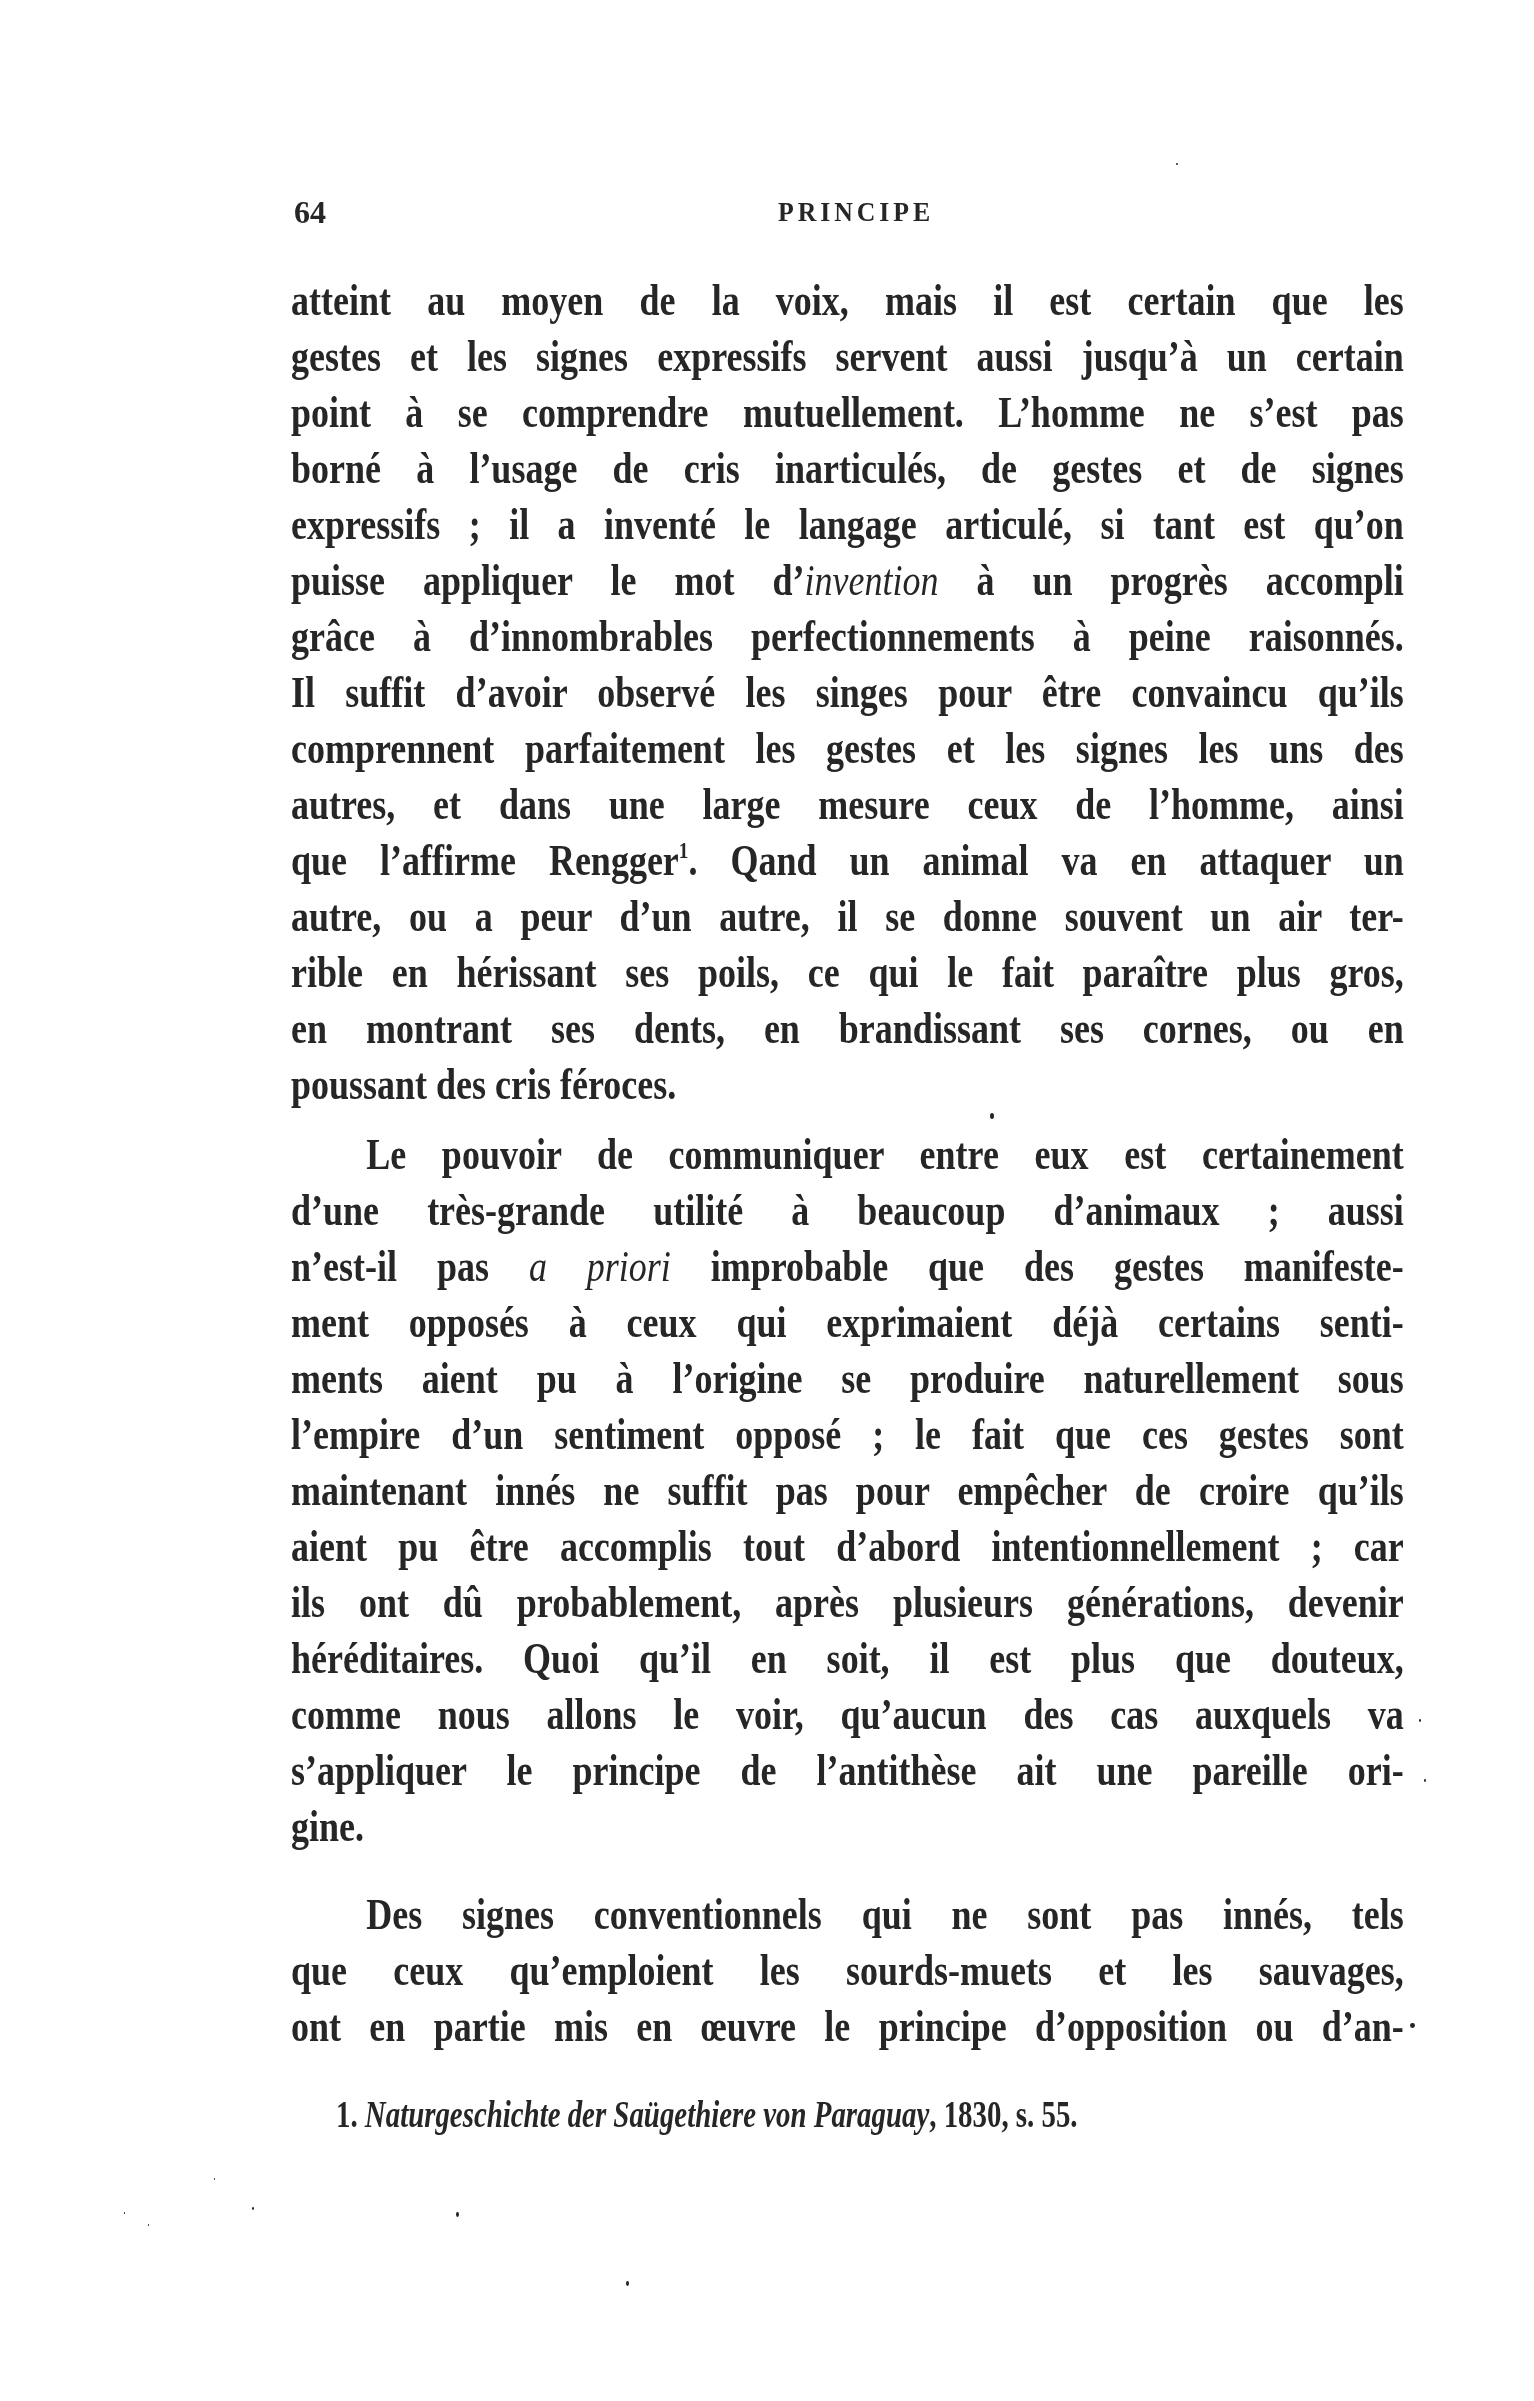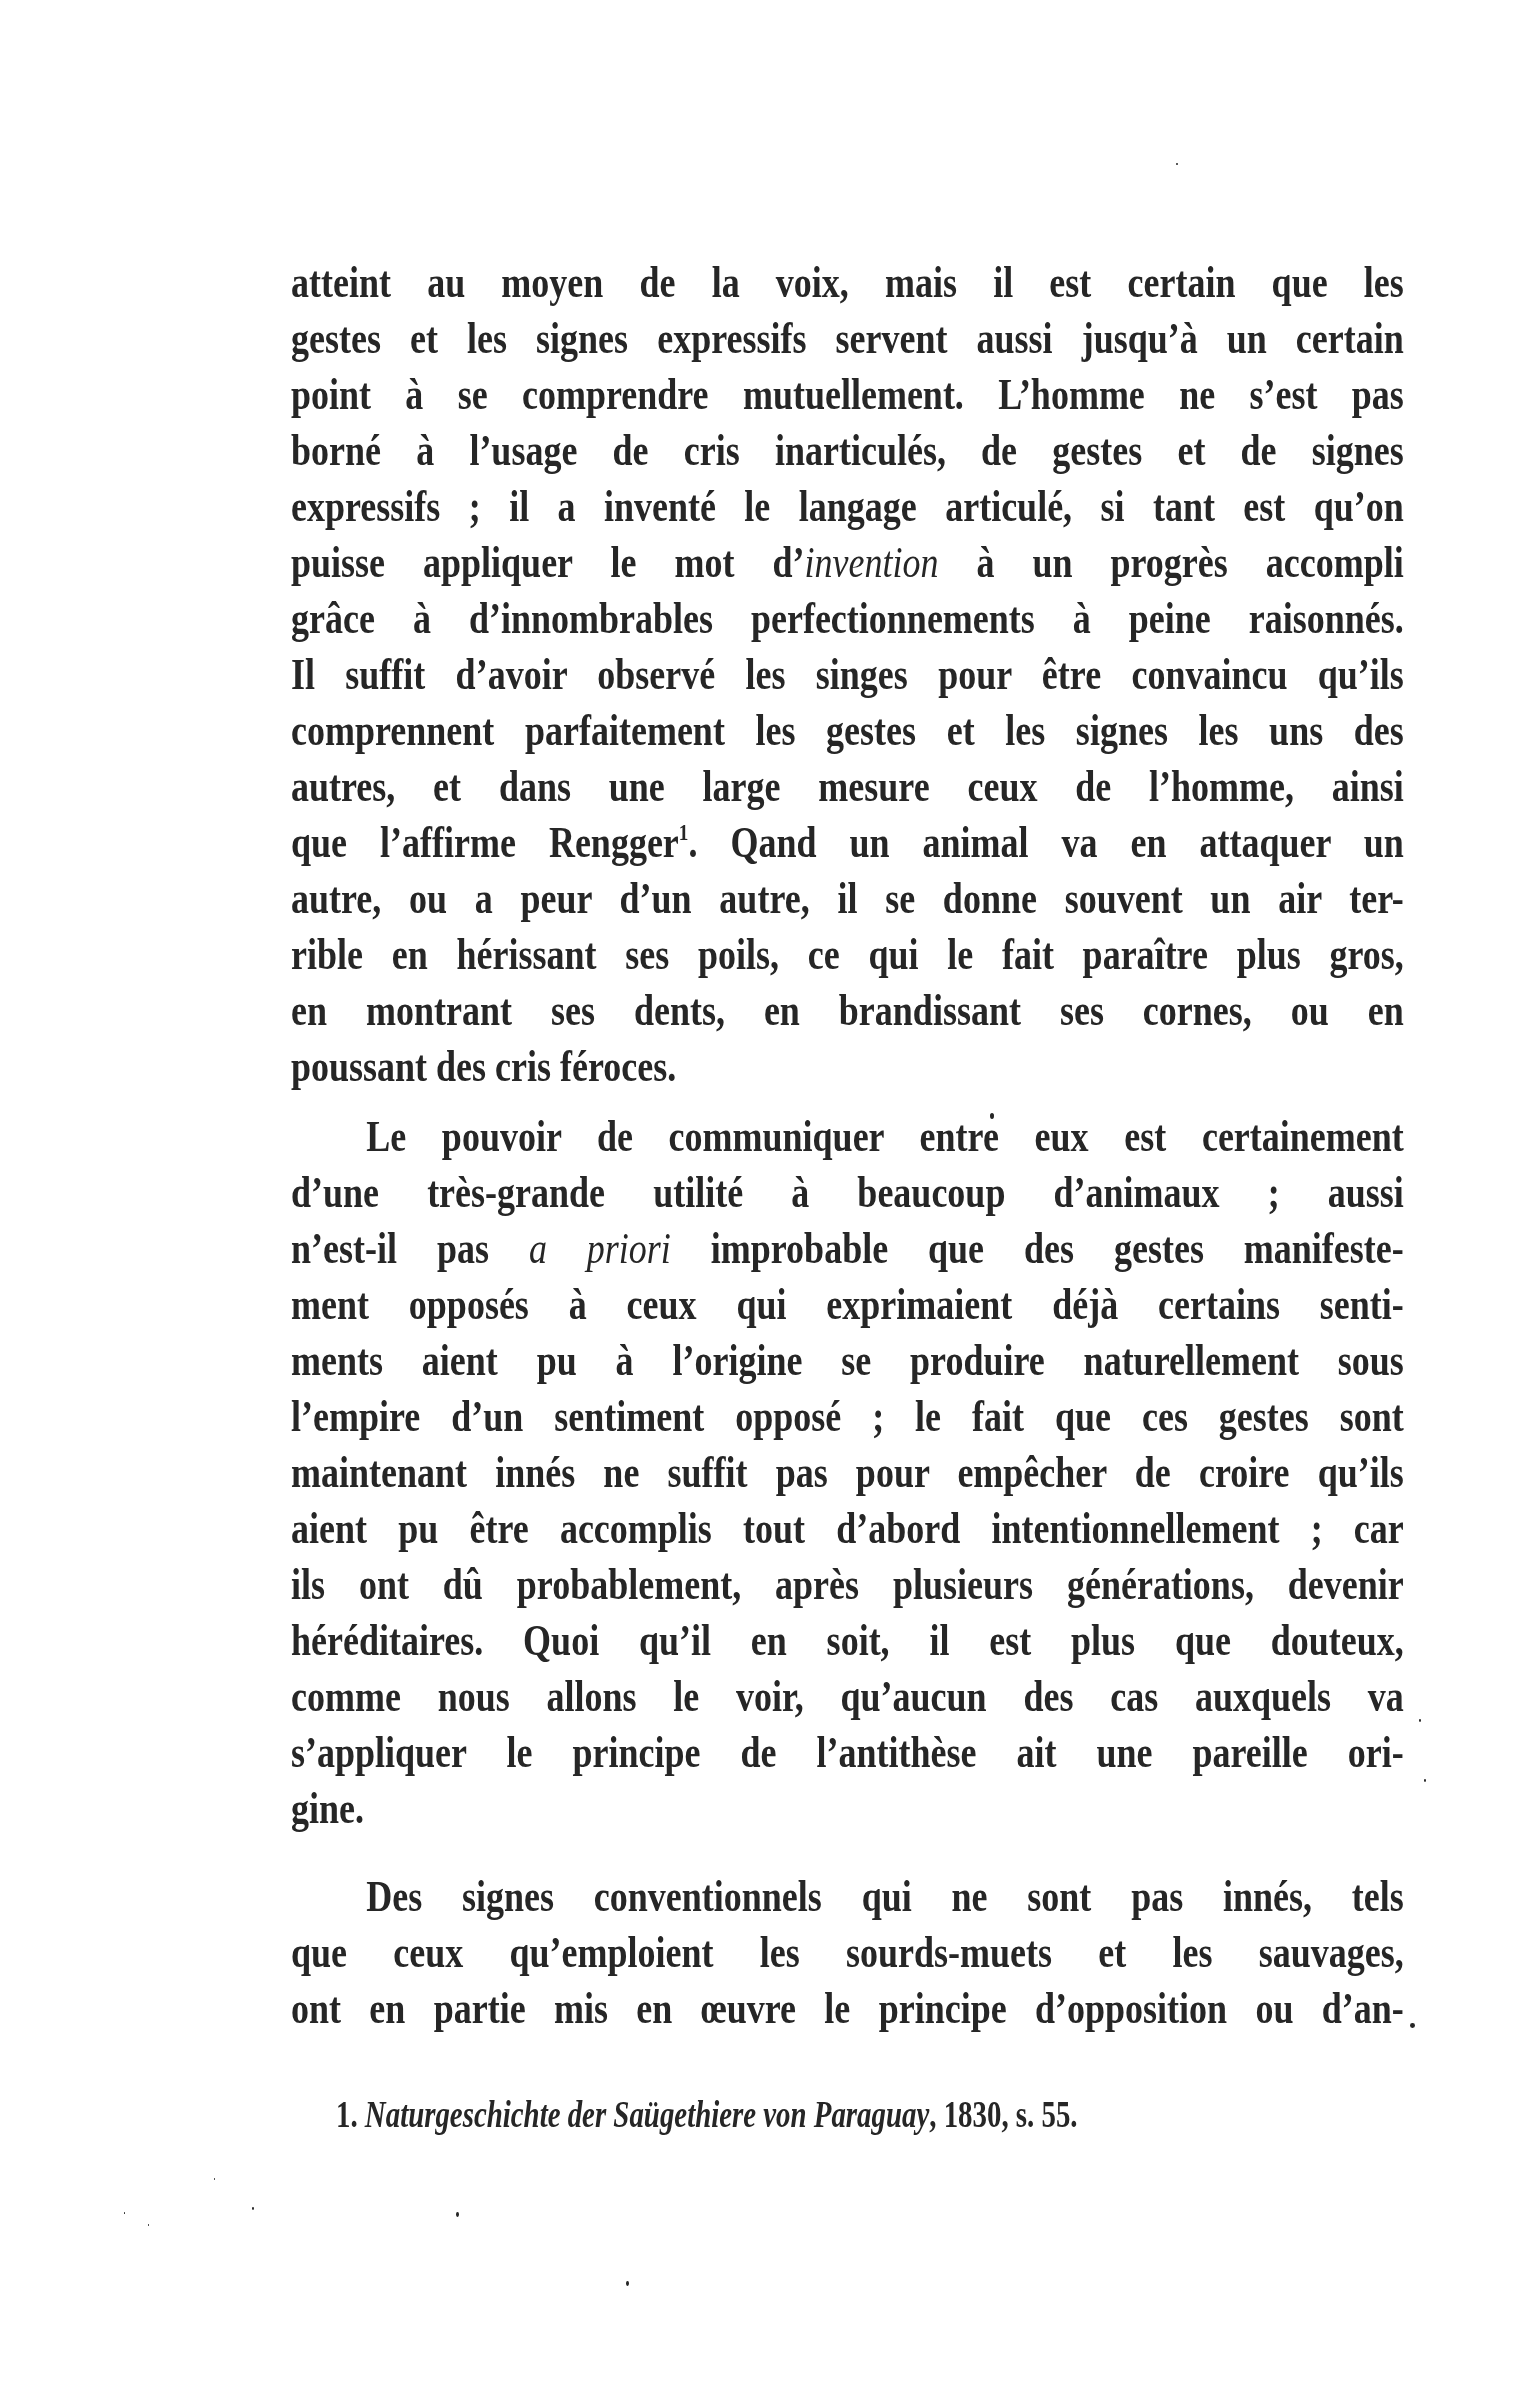--- a/index.html
+++ b/index.html
@@ -47,20 +47,21 @@
     letter-spacing: 4.3px;
     line-height: 34px;
     transform: scaleX(0.92);
     transform-origin: left center;
   }
   
   .paragraph {
     position: absolute;
     left: 291px;
     width: 1113px;
+    margin-top: 18px;
   }
   .line {
     position: relative;
     height: 56px;
     line-height: 56px;
     font-size: 45px;
     font-weight: bold;
     white-space: nowrap;
     width: 1391px;                 
     transform: scaleX(0.8);
@@ -112,20 +113,24 @@
     position: absolute;
     background: #262626;
     border-radius: 50%;
   }
 </style>
 </head>
 <body>
 
 <div class="page">
 
+  <div class="running-header">
+    <span class="page-number">64</span>
+    <span class="header-title">PRINCIPE</span>
+  </div>
 
   <div id="body-text">
       <div class="paragraph" style="top: 254px;">
         <div class="line"><span>atteint au moyen de la voix, mais il est certain que les</span></div>
         <div class="line"><span>gestes et les signes expressifs servent aussi jusqu’à un certain</span></div>
         <div class="line"><span>point à se comprendre mutuellement. L’homme ne s’est pas</span></div>
         <div class="line"><span>borné à l’usage de cris inarticulés, de gestes et de signes</span></div>
         <div class="line"><span>expressifs ; il a inventé le langage articulé, si tant est qu’on</span></div>
         <div class="line"><span>puisse appliquer le mot d’</span><span class="it">invention</span><span> à un progrès accompli</span></div>
         <div class="line"><span>grâce à d’innombrables perfectionnements à peine raisonnés.</span></div>

